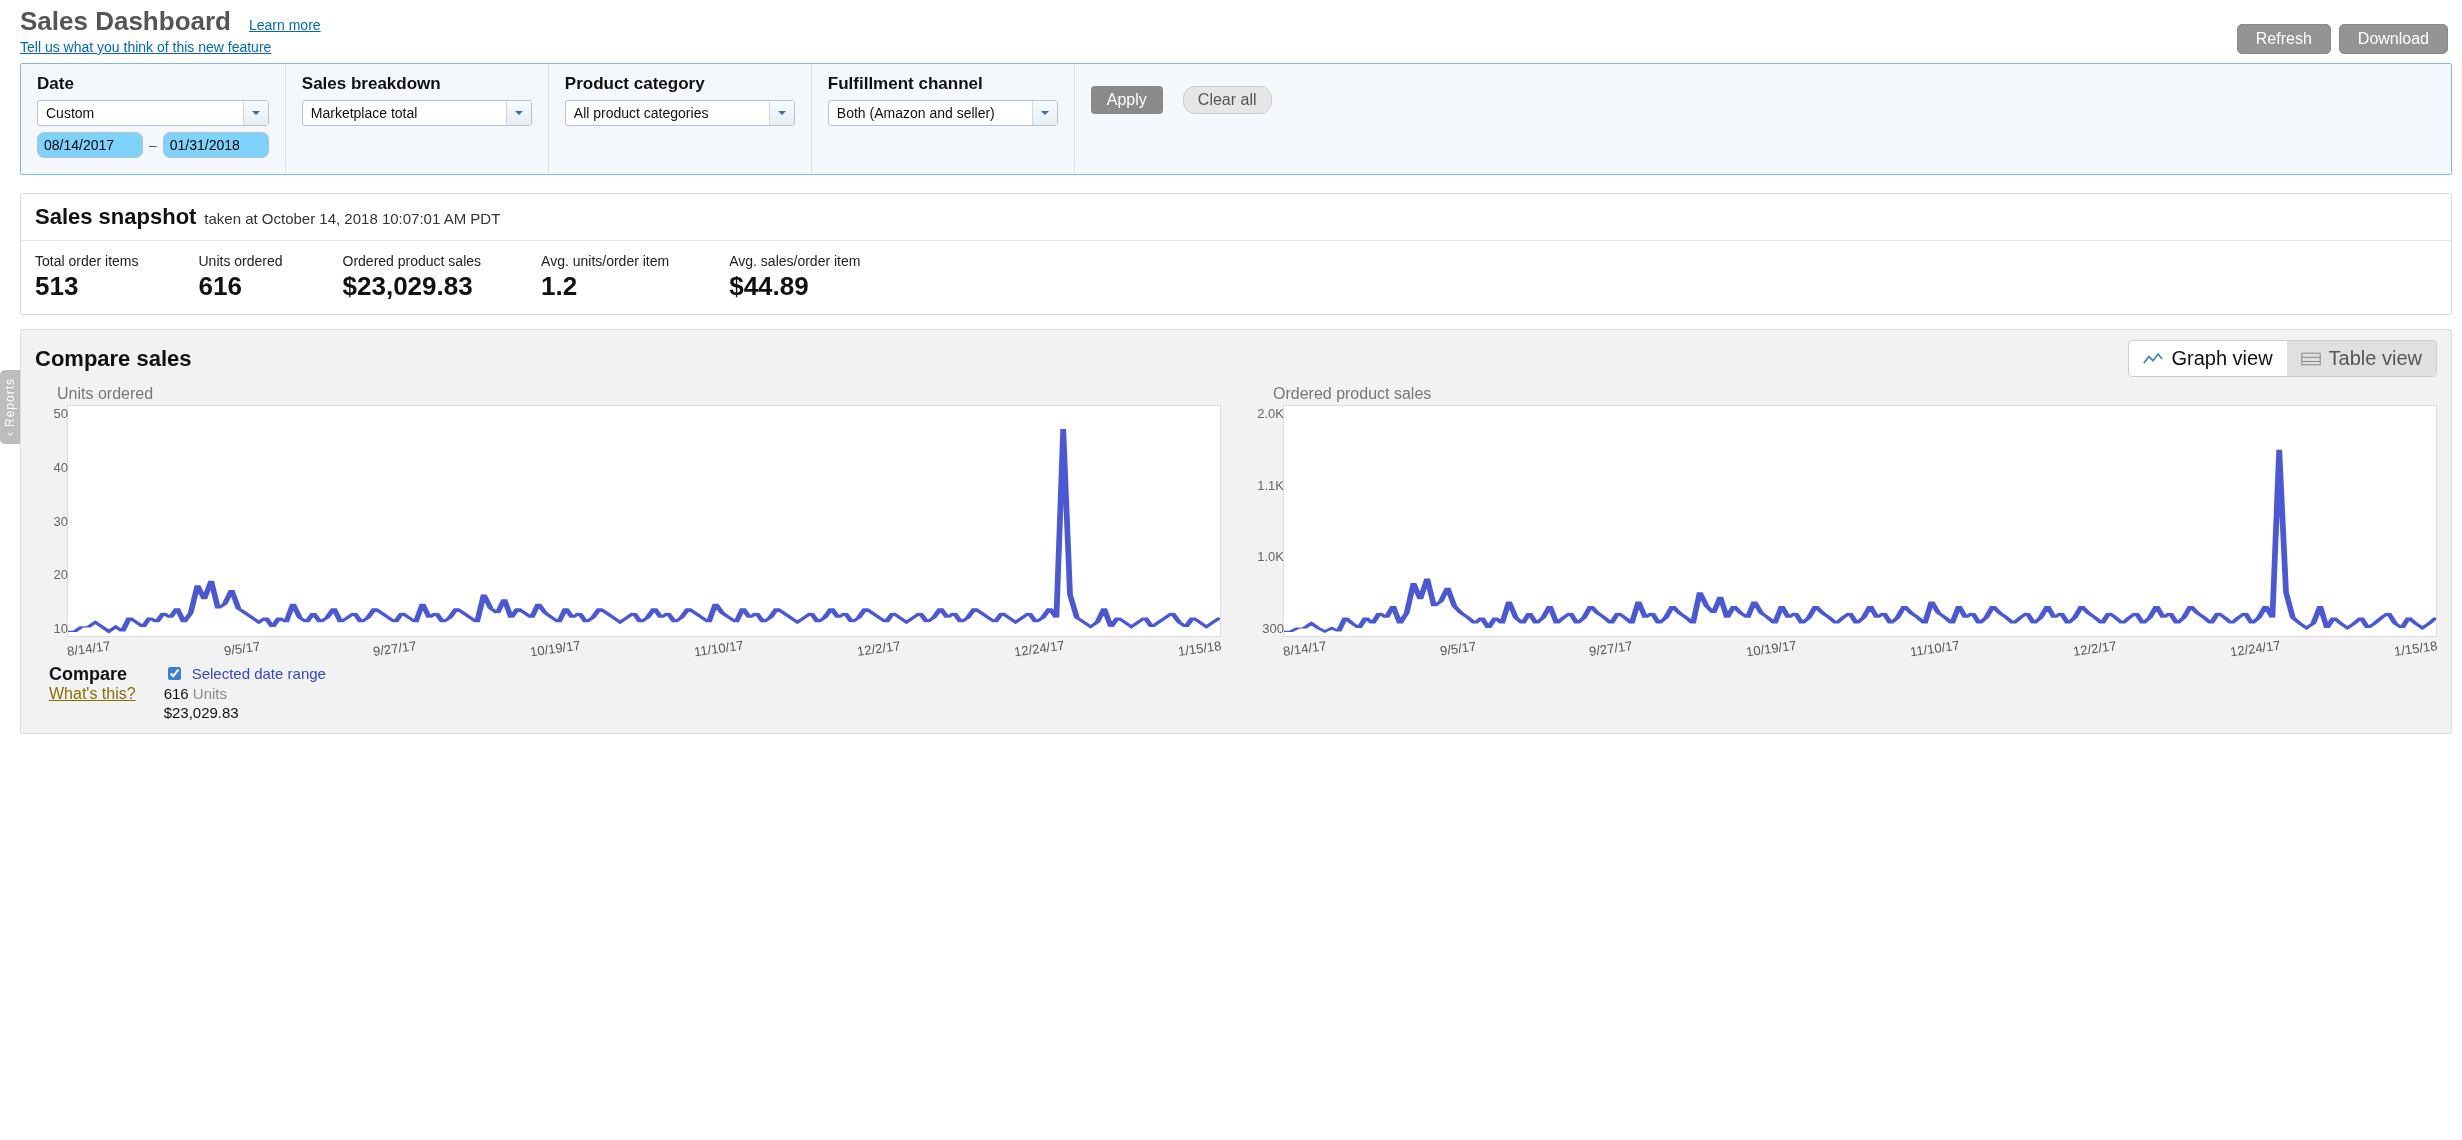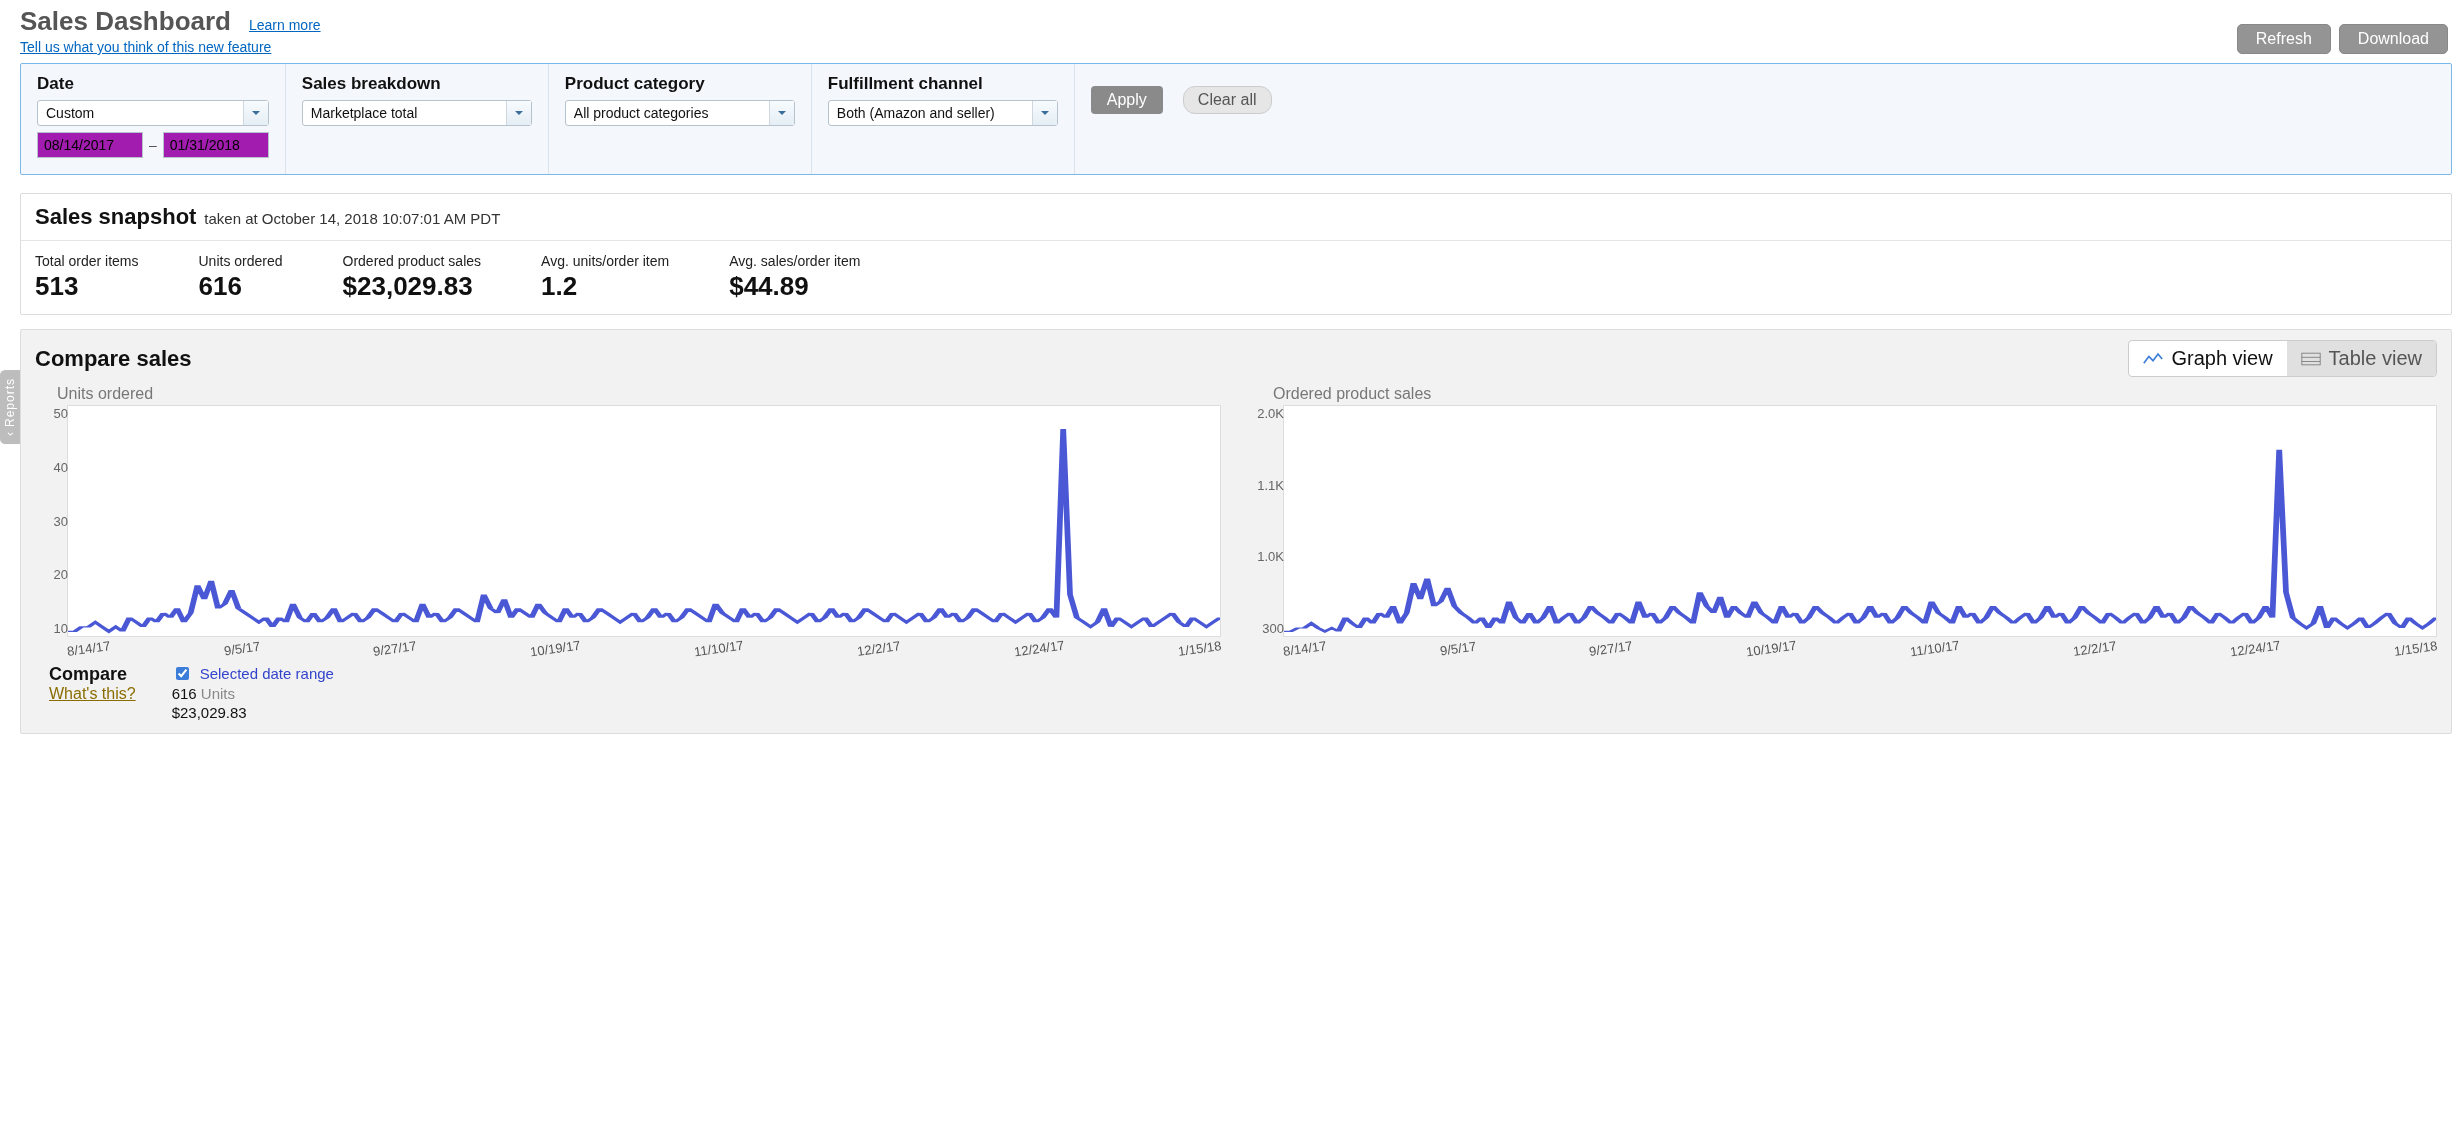--- a/index.html
+++ b/index.html
@@ -14,21 +14,21 @@
   .btn-grey{background:#949494;color:#fff;border:1px solid #888;border-radius:5px;padding:5px 18px;font-size:16px;cursor:pointer}
   
   .filters{margin-top:8px;border:1px solid #7db9e8;background:#f4f8fc;display:flex;border-radius:2px}
   .fcol{padding:10px 16px 16px 16px;border-right:1px solid #d8e3ee;display:flex;flex-direction:column;gap:6px;min-width:230px}
   .fcol.last{border-right:none;flex:1;flex-direction:row;align-items:flex-start;padding-top:22px;gap:20px}
   .fcol-label{font-size:17px;font-weight:bold;color:#111}
   .select{position:relative;background:#fff;border:1px solid #b7c3cc;border-radius:3px;height:24px;display:flex;align-items:center;padding:0 8px;font-size:14px;min-width:190px}
   .select .caret{position:absolute;right:0;top:0;bottom:0;width:24px;border-left:1px solid #cfd8df;background:linear-gradient(#f7fbfe,#e5eef5);display:flex;align-items:center;justify-content:center}
   .caret svg{width:10px;height:10px;fill:#3b6e9b}
   .date-row{display:flex;align-items:center;gap:6px}
-  .date-input{background:#a21caf;border:1px solid #b7c3cc;border-radius:0;height:24px;width:92px;padding:0 6px;font-size:14px}
+  .date-input{background:#7dd3fc;border:1px solid #b7c3cc;border-radius:7px;height:24px;width:92px;padding:0 6px;font-size:14px}
   .dash{color:#555}
   .btn-apply{background:#8a8a8a;color:#fff;border:none;border-radius:4px;padding:5px 16px;font-size:16px;cursor:pointer}
   .btn-clear{background:#e6e6e6;color:#555;border:1px solid #ccc;border-radius:12px;padding:4px 14px;font-size:16px;cursor:pointer}
   
   .snapshot{margin-top:18px;border:1px solid #ddd;border-radius:2px}
   .snap-head{padding:10px 14px;border-bottom:1px solid #e5e5e5}
   .snap-title{font-size:22px;font-weight:bold;display:inline}
   .snap-sub{font-size:15px;color:#333;margin-left:4px}
   .metrics{display:flex;gap:60px;padding:12px 14px}
   .metric-label{font-size:14px;color:#222}
@@ -43,21 +43,21 @@
   .view-btn svg{width:20px;height:14px}
   .charts{display:flex;gap:30px;margin-top:8px}
   .chart-wrap{flex:1;display:flex;flex-direction:column}
   .chart-title{font-size:16px;color:#777;margin:0 0 2px 22px}
   .chart-box{background:#fff;border:1px solid #ddd;height:230px;position:relative;margin-left:32px}
   .yaxis{position:absolute;left:-34px;top:0;bottom:0;width:32px;display:flex;flex-direction:column;justify-content:space-between;align-items:flex-end;font-size:13px;color:#666;padding:0 2px}
   .xaxis{display:flex;justify-content:space-between;margin:4px 0 0 32px;font-size:13px;color:#555}
   .xaxis span{transform:rotate(-8deg);white-space:nowrap}
   .chart-svg{position:absolute;inset:0;width:100%;height:100%}
   
-  .legend{display:flex;gap:36px;margin-top:8px;padding-left:14px}
+  .legend{display:flex;gap:28px;margin-top:8px;padding-left:14px}
   .legend-left{display:flex;flex-direction:column}
   .legend-left .cmp{font-size:18px;font-weight:bold}
   .whats{color:#8a6d00;text-decoration:underline;font-size:16px}
   .legend-right{display:flex;flex-direction:column;gap:2px;font-size:15px}
   .legend-line1{display:flex;align-items:center;gap:8px;color:#3344cc}
   .legend-line1 input{accent-color:#3b7dd8}
   .units-muted{color:#888}
   
   .sidetab{position:fixed;left:0;top:370px;writing-mode:vertical-rl;transform:rotate(180deg);background:#bdbdbd;color:#fff;font-size:12px;padding:8px 3px;border-radius:0 5px 5px 0;letter-spacing:1px}
   .sidetab .chev{display:inline-block;margin-bottom:4px}

